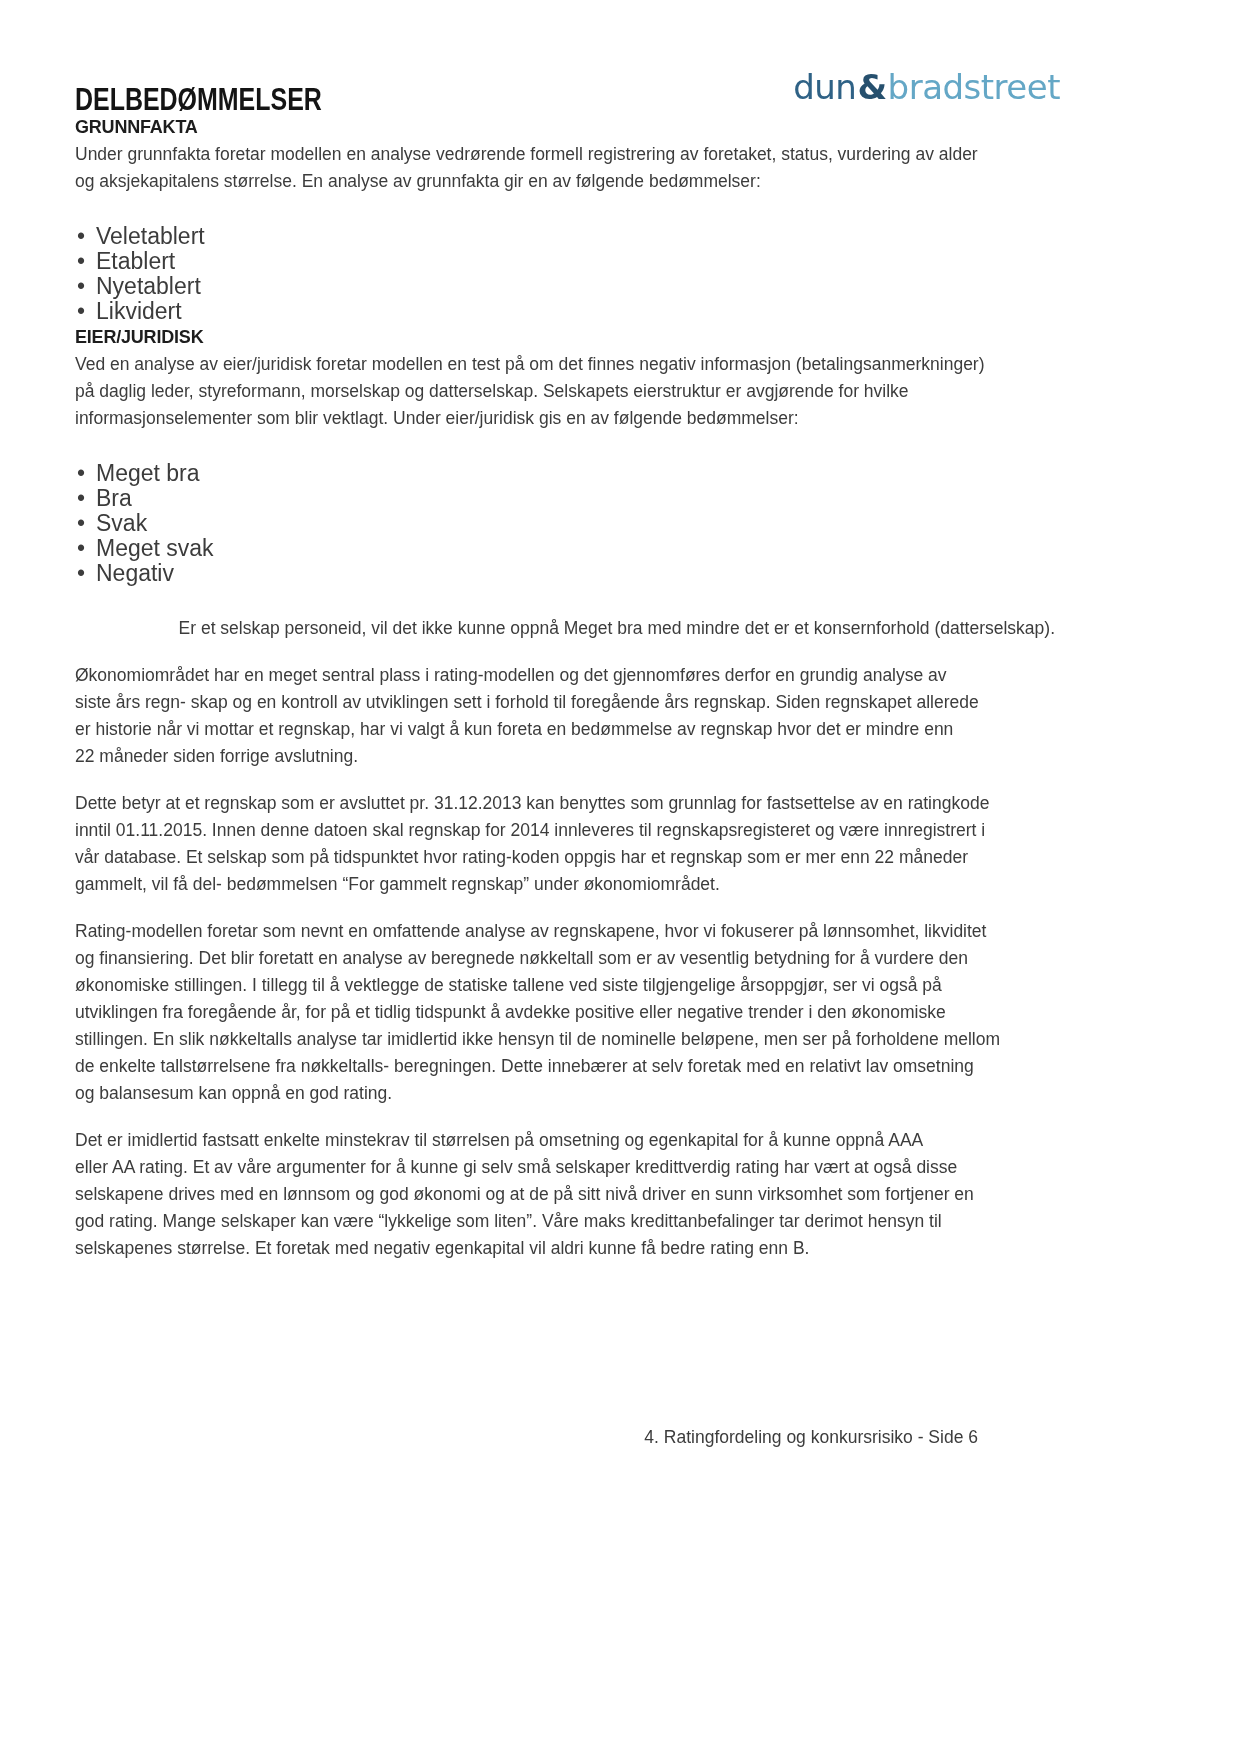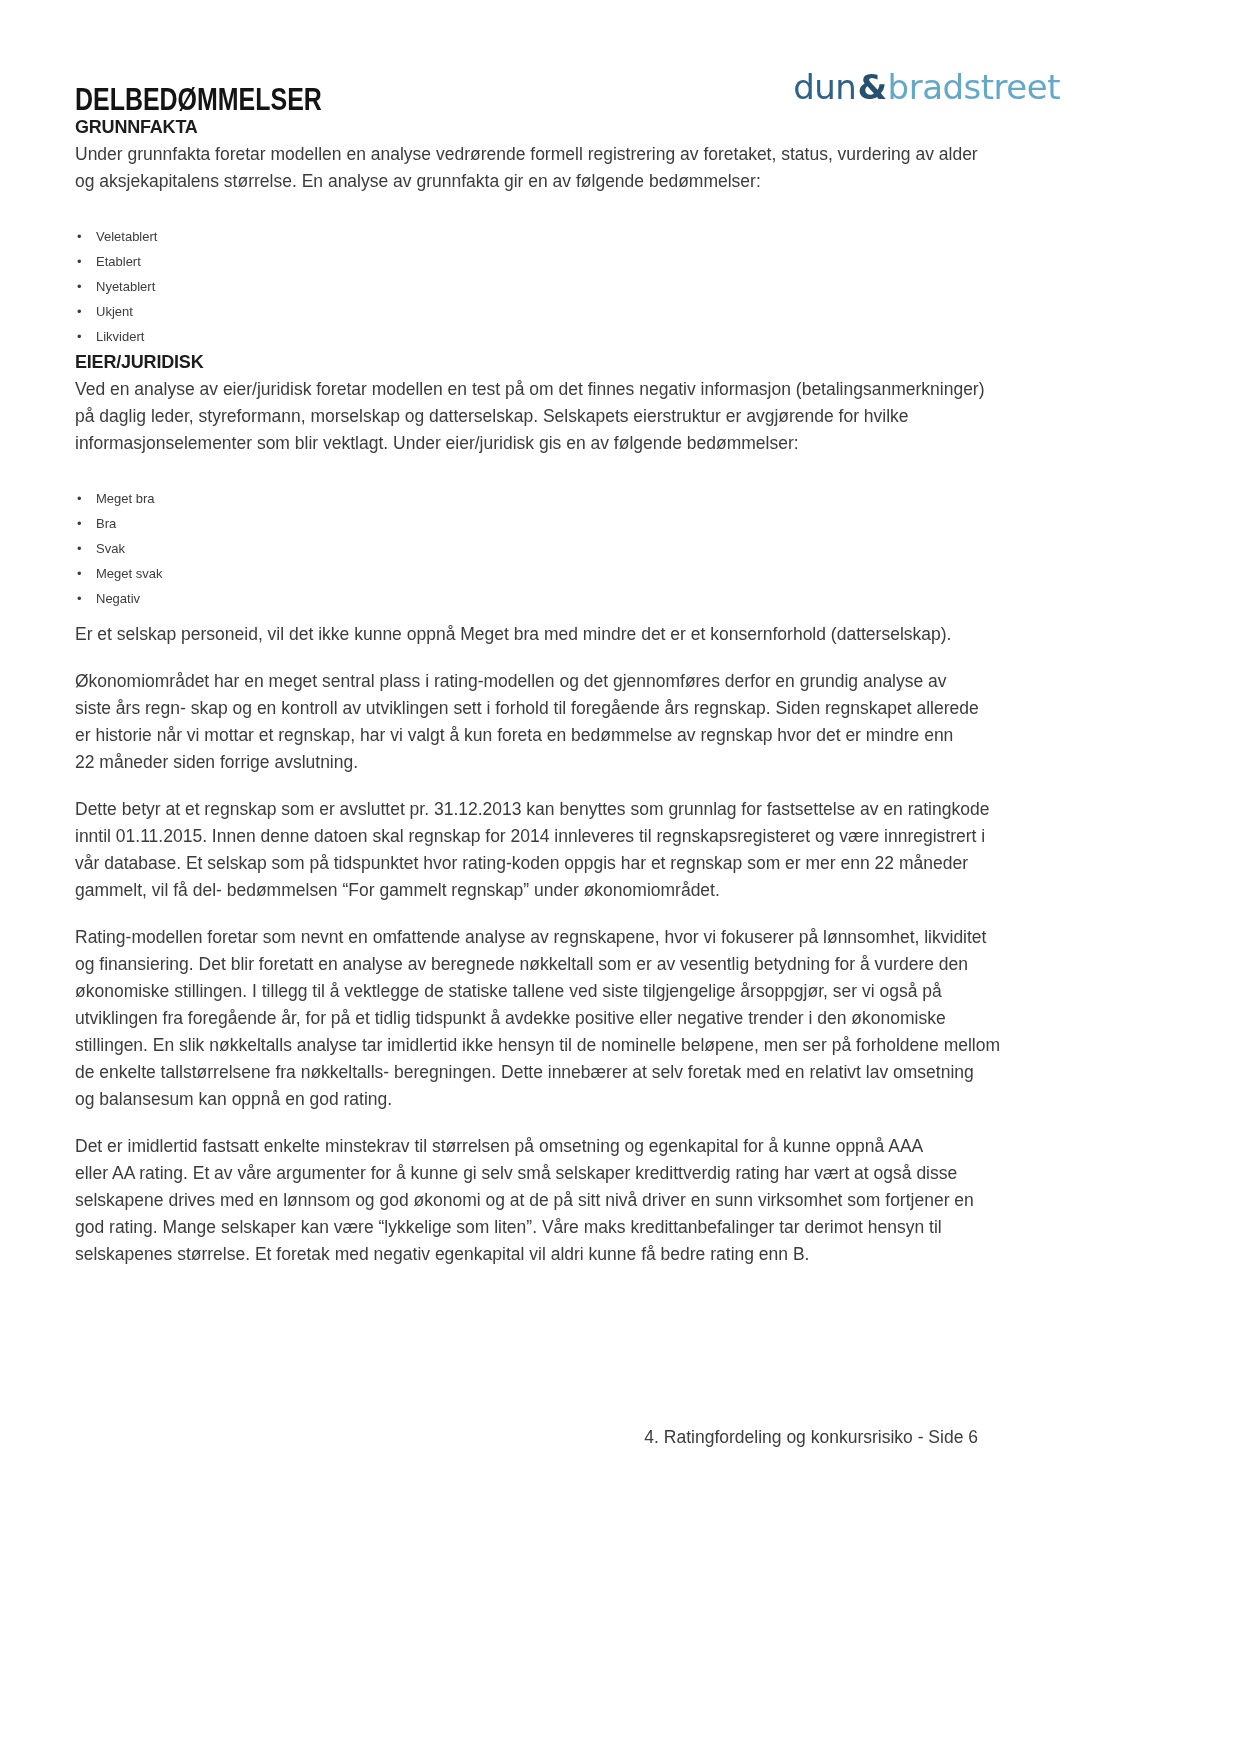--- a/index.html
+++ b/index.html
@@ -62,30 +62,30 @@
   .h2-eierjuridisk { margin-top: 20px; }
   .h2-okonomi      { margin-top: 20px; }
   p.body-text {
     margin: 0;
     font-size: 17.5px;
     line-height: 27px;
     color: #3c3c3c;
     white-space: pre-line;
   }
   p.body-text + p.body-text { margin-top: 20px; }
-  p.note-text { margin-top: 10px; }
+  p.note-text { margin-top: 29px; text-align: right; }
   ul.bullet-list {
     margin: 29px 0 0 0;
     padding: 0;
     list-style: none;
   }
   ul.bullet-list li {
     position: relative;
     padding-left: 21px;
-    font-size: 13px;
+    font-size: 23px;
     line-height: 25px;
     color: #3c3c3c;
   }
   ul.bullet-list li::before {
     content: "\2022";
     position: absolute;
     left: 2px;
     top: 0;
     color: #3c3c3c;
   }
@@ -113,21 +113,20 @@
 
     <h1 class="doc-title">DELBEDØMMELSER</h1>
 
     <h2 class="section-heading h2-grunnfakta">GRUNNFAKTA</h2>
     <p class="body-text">Under grunnfakta foretar modellen en analyse vedrørende formell registrering av foretaket, status, vurdering av alder
 og aksjekapitalens størrelse. En analyse av grunnfakta gir en av følgende bedømmelser:</p>
     <ul class="bullet-list">
       <li>Veletablert</li>
       <li>Etablert</li>
       <li>Nyetablert</li>
-      <li>Ukjent</li>
       <li>Likvidert</li>
     </ul>
 
     <h2 class="section-heading h2-eierjuridisk">EIER/JURIDISK</h2>
     <p class="body-text">Ved en analyse av eier/juridisk foretar modellen en test på om det finnes negativ informasjon (betalingsanmerkninger)
 på daglig leder, styreformann, morselskap og datterselskap. Selskapets eierstruktur er avgjørende for hvilke
 informasjonselementer som blir vektlagt. Under eier/juridisk gis en av følgende bedømmelser:</p>
     <ul class="bullet-list">
       <li>Meget bra</li>
       <li>Bra</li>

